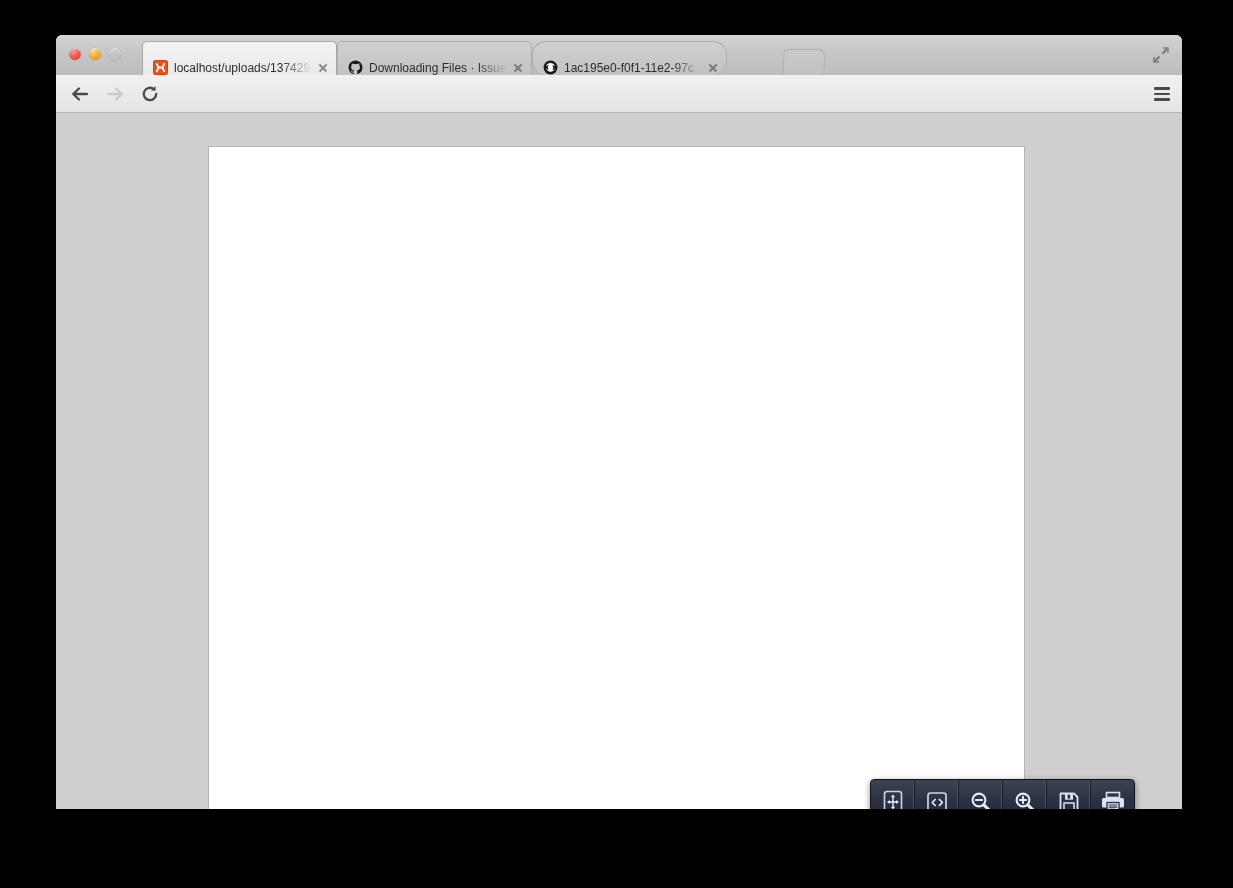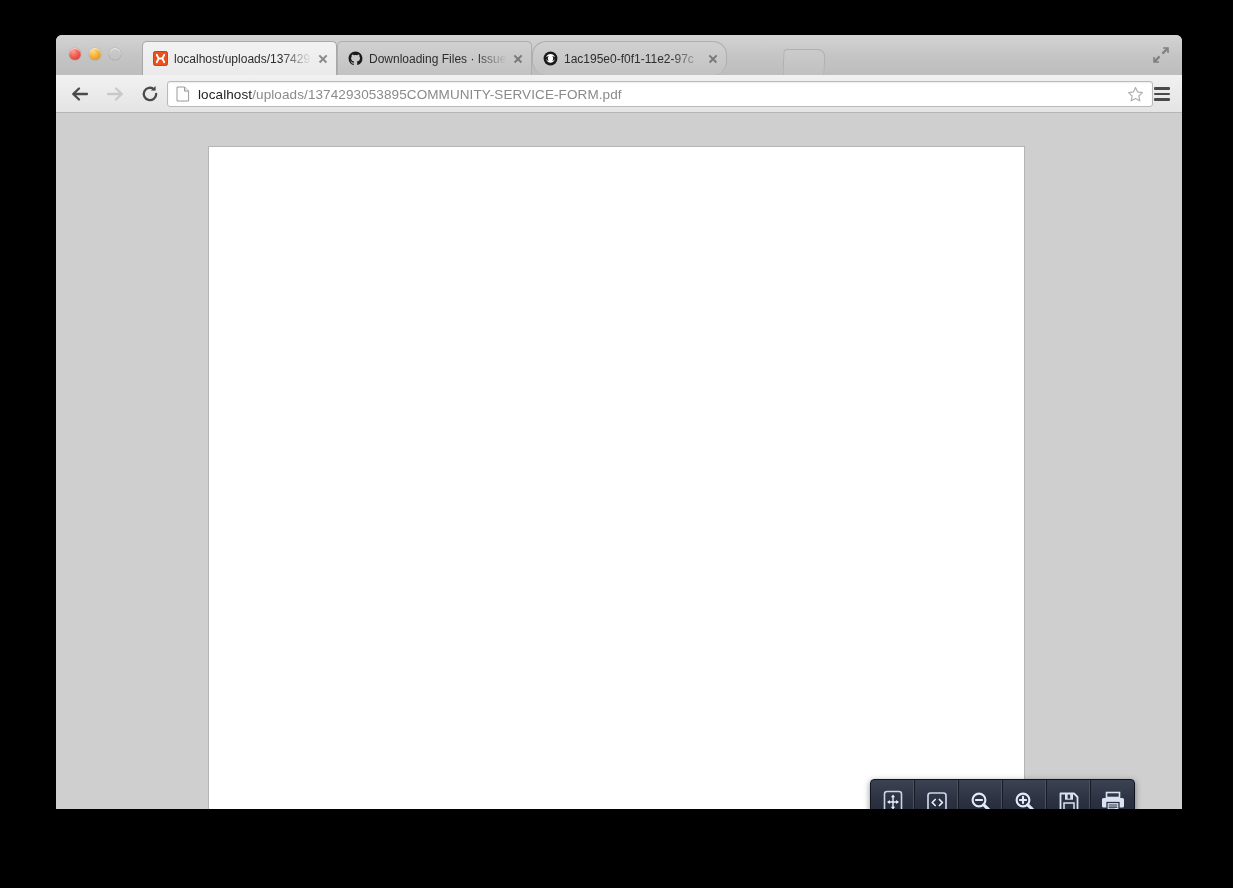--- a/index.html
+++ b/index.html
@@ -57,21 +57,21 @@
   }
   .light.close   { background: radial-gradient(circle at 35% 28%, #ff9a92 0%, #ee5f55 45%, #c9342b 100%); }
   .light.minimize{ background: radial-gradient(circle at 35% 28%, #ffd98a 0%, #f4b23c 45%, #cf8c16 100%); }
   .light.zoom    { background: radial-gradient(circle at 35% 28%, #b9ef8d 0%, #73c councils 0%, #62bb46 45%, #3f9a2c 100%); }
 
   .tab {
     position: absolute;
     top: 6px;
     height: 34px;
     display: flex;
-    align-items: center;
+    align-items: flex-end;
     padding: 0 6px 0 9px;
     box-sizing: border-box;
     font-size: 12px;
     color: #2d2d2d;
     border-radius: 5px 5px 0 0;
     white-space: nowrap;
     overflow: hidden;
   }
   .tab.active {
     background: linear-gradient(to bottom, #f2f2f2 0%, #eaeaea 100%);
@@ -332,34 +332,20 @@
       </div>
 
       <div class="nav-btn" id="nav-reload">
         <svg width="20" height="20" viewBox="0 0 20 20">
           <path d="M16.2 10a6.2 6.2 0 1 1-2.1-4.7" fill="none" stroke="#4a4a4a" stroke-width="2.3" stroke-linecap="round"></path>
           <path d="M15.6 1.9 L15.6 6.6 L10.9 6.6 Z" fill="#4a4a4a"></path>
         </svg>
 
       </div>
 
-      <div id="omnibox">
-        <span id="page-icon">
-          <svg width="14" height="16" viewBox="0 0 14 16">
-            <path d="M1 1 H8.5 L12.6 5.1 V15 H1 Z" fill="#fdfdfd" stroke="#9a9a9a" stroke-width="1"></path>
-            <path d="M8.5 1 V5.1 H12.6" fill="#e6e6e6" stroke="#9a9a9a" stroke-width="1"></path>
-          </svg>
-        </span>
-        <span id="url-text"><b>localhost</b>/uploads/1374293053895COMMUNITY-SERVICE-FORM.pdf</span>
-        <span id="bookmark-star">
-          <svg width="17" height="17" viewBox="0 0 18 18">
-            <path d="M9 1.6 L11.2 6.3 L16.3 7 L12.6 10.6 L13.5 15.7 L9 13.2 L4.5 15.7 L5.4 10.6 L1.7 7 L6.8 6.3 Z" fill="none" stroke="#6f6f6f" stroke-width="1.3" stroke-linejoin="round"></path>
-          </svg>
-        </span>
-      </div>
 
       <div id="menu-button">
         <span></span>
           <span></span>
           <span></span>
       </div>
     </div>
 
     <div id="pdf-viewer">
 

